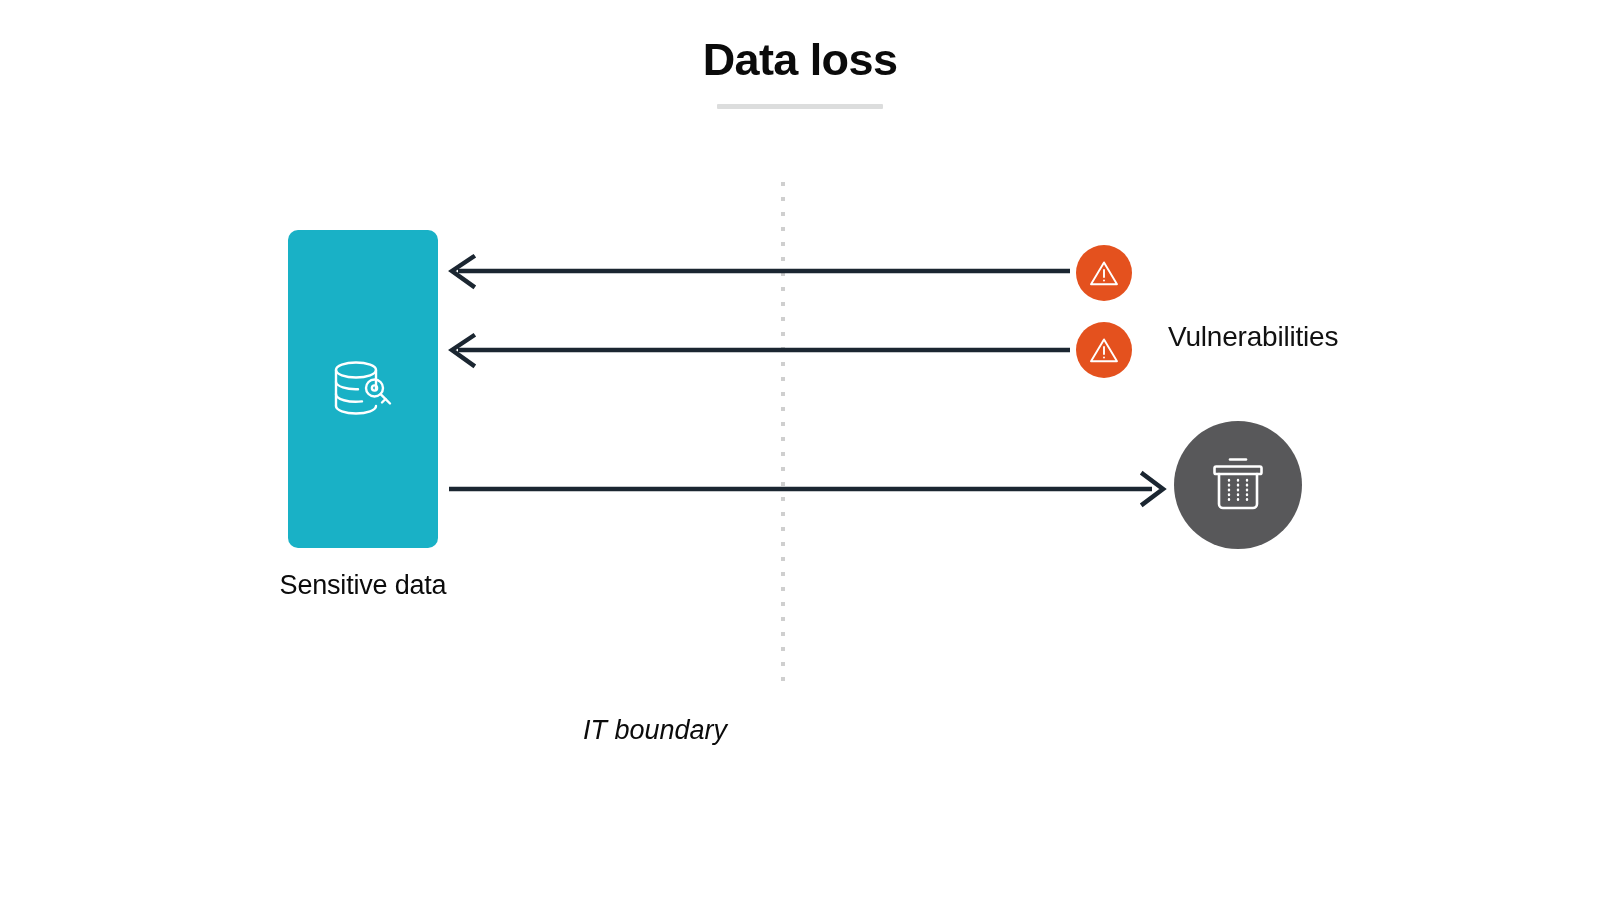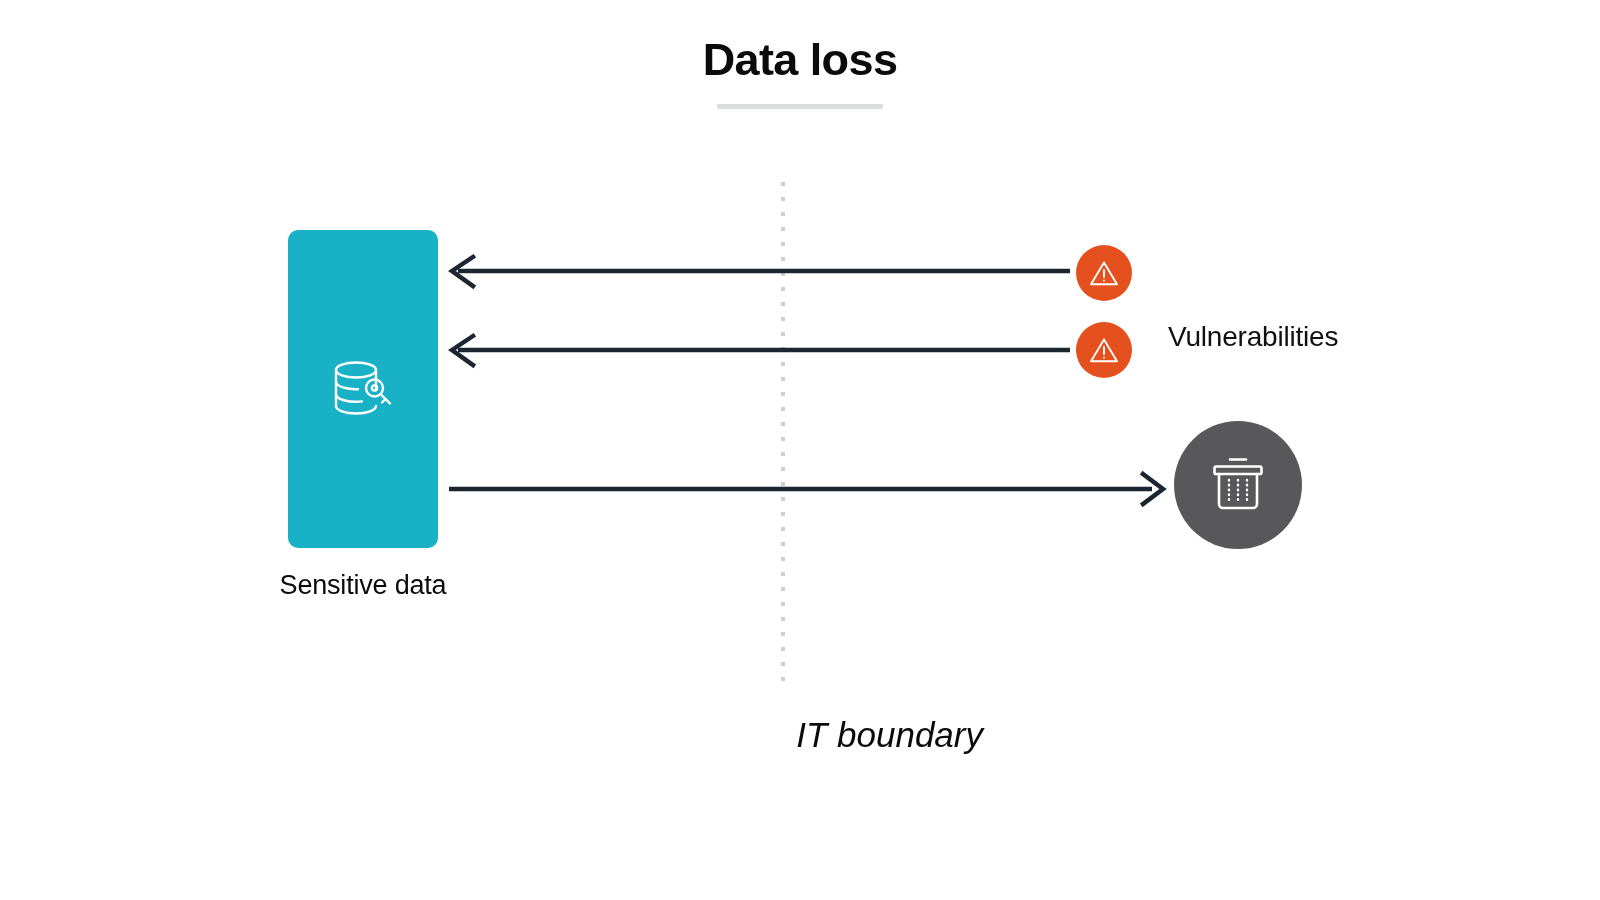--- a/index.html
+++ b/index.html
@@ -88,22 +88,22 @@
     height: 900px;
     pointer-events: none;
   }
 
   
   .boundary-label {
     position: absolute;
     top: 715px;
     left: 583px;
     width: 400px;
-    text-align: right;
-    font-size: 35px;
+    text-align: left;
+    font-size: 27px;
     font-style: italic;
     font-weight: normal;
     color: #0b0b0b;
   }
 
   
   .vuln-badge {
     position: absolute;
     width: 56px;
     height: 56px;

